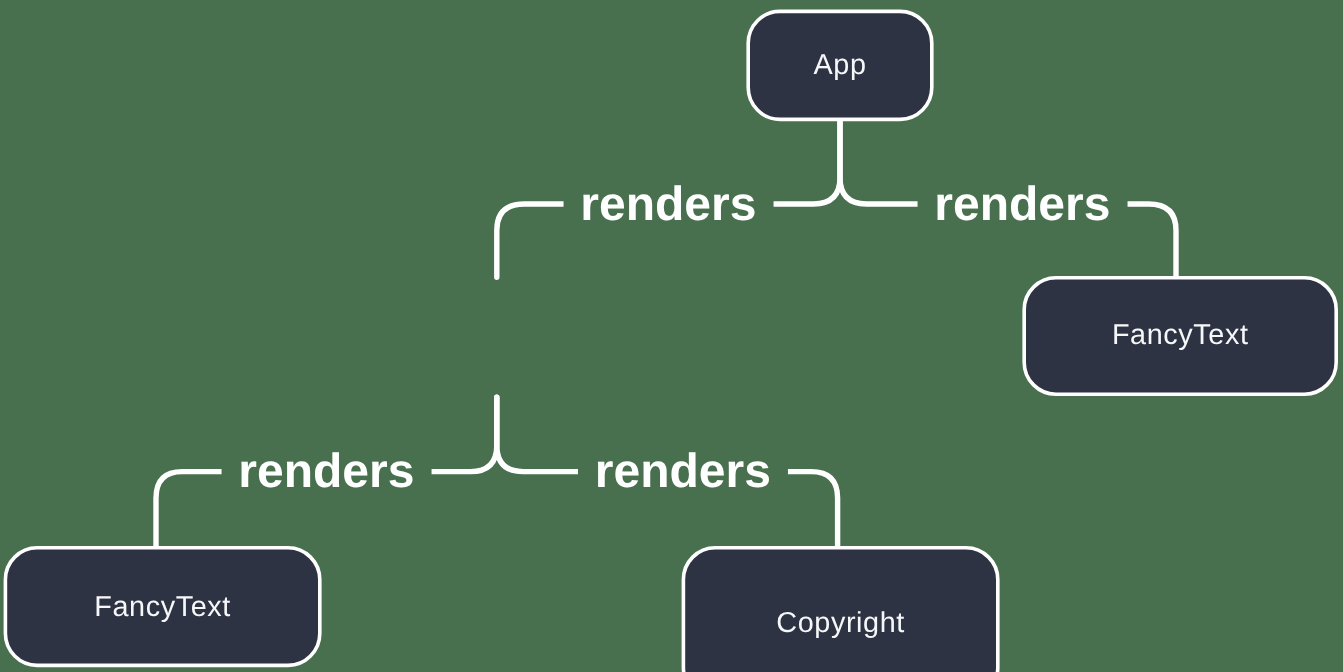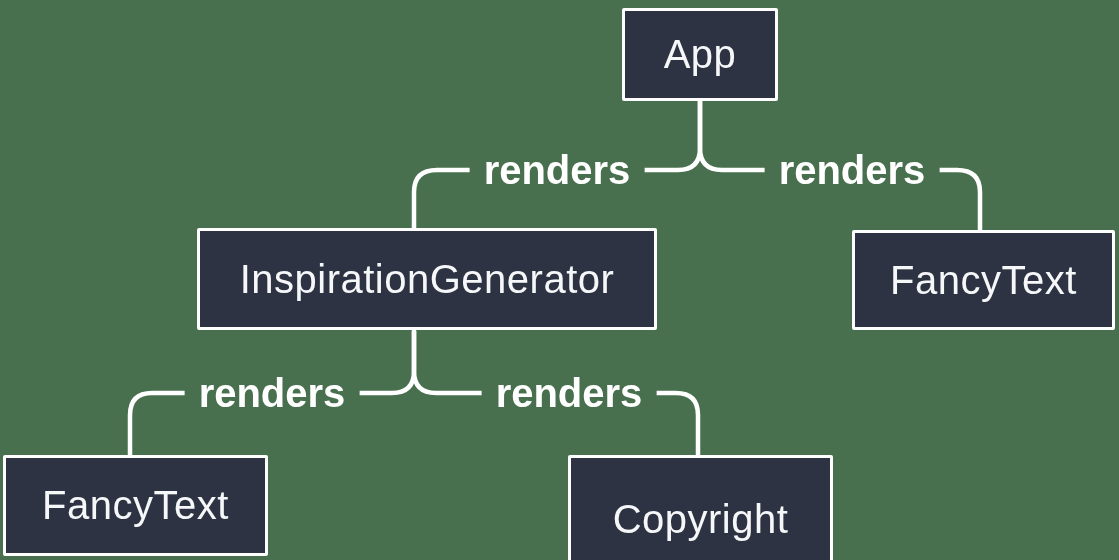--- a/index.html
+++ b/index.html
@@ -20,25 +20,25 @@
   .edges path{
     fill:none;
     stroke:var(--edge);
     stroke-width:4.5;
     stroke-linecap:round;
   }
   .node{
     position:absolute;
     background:var(--node-fill);
     border:3px solid var(--node-border);
-    border-radius:2px;
+    border-radius:28px;
     box-sizing:border-box;
     display:flex;align-items:center;justify-content:center;
     color:var(--node-text);
-    font-size:40px;
+    font-size:24px;
     font-weight:400;
     letter-spacing:0.5px;
     white-space:nowrap;
   }
   .edge-label{
     position:absolute;
     transform:translate(-50%,-50%);
     background:var(--background);
     color:var(--edge);
     font-size:40px;
@@ -60,21 +60,20 @@
     <path d="M 414 331 L 414 371 Q 414 393 436 393 L 676 393 Q 698 393 698 415 L 698 458"></path>
   </svg>
 
   <span class="edge-label" style="left:557px;top:170px">renders</span>
   <span class="edge-label" style="left:852px;top:170px">renders</span>
   <span class="edge-label" style="left:272px;top:393px">renders</span>
   <span class="edge-label" style="left:569px;top:393px">renders</span>
 
   <div class="node" style="left:622px;top:8px;width:156px;height:93px;">App</div>
 
-  <div class="node" style="left:197px;top:228px;width:460px;height:102px;">InspirationGenerator</div>
 
   <div class="node" style="left:852px;top:230px;width:263px;height:100px;">FancyText</div>
 
   <div class="node" style="left:3px;top:455px;width:265px;height:101px;">FancyText</div>
 
   <div class="node" style="left:568px;top:455px;width:265px;height:129px;">Copyright</div>
 
 </div>
 
 </body></html>

